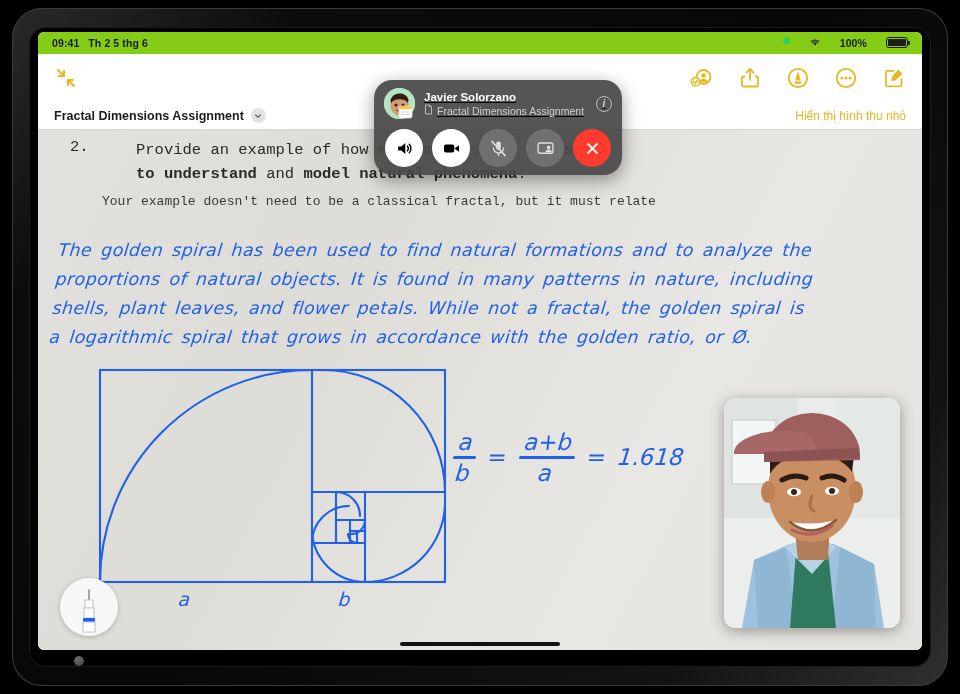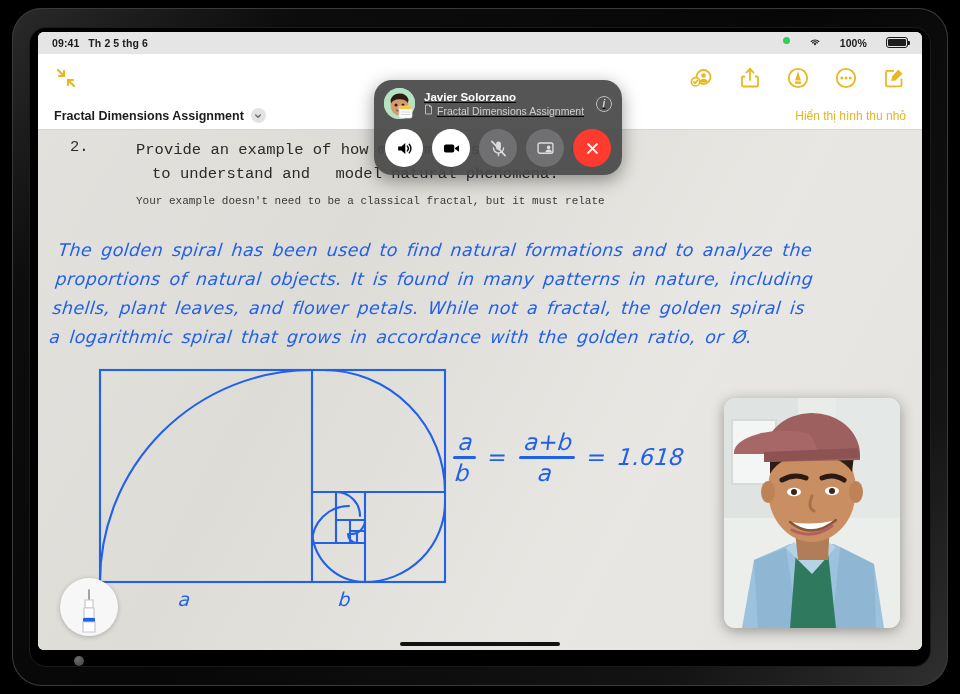--- a/index.html
+++ b/index.html
@@ -43,21 +43,21 @@
   .screen {
     position:absolute; left:38px; top:32px; width:884px; height:618px;
     border-radius:6px; overflow:hidden;
     background:#ffffff;
   }
 
   
   .statusbar {
     position:absolute; left:0; top:0; width:100%; height:22px;
     display:flex; align-items:center; justify-content:space-between;
-    padding:4px 14px; background:#e5e5e5;
+    padding:4px 14px; background:#84cc16;
     font-size:10.5px; font-weight:600; color:#1c1c1e;
     letter-spacing:.1px;
   }
   .sb-left { display:flex; align-items:center; gap:9px; }
   .sb-right { display:flex; gap:19px; }
   .greendot { width:7px; height:7px; border-radius:50%; background:#30d158; }
   .wifi-ic { width:12px; height:10px; position:relative; }
   .battery {
     width:22px; height:10.5px; border:1.3px solid #1c1c1e; border-radius:3px;
     position:relative; padding:1px;
@@ -106,24 +106,24 @@
   .qblock { position:absolute; left:20px; top:8px; width:740px; }
   .qrow { display:flex; }
   .qnum {
     font-family:"Liberation Mono", monospace; font-size:15.5px; color:#2b2b2b;
     width:78px; flex:none; padding-left:12px;
   }
   .qtext {
     font-family:"Liberation Mono", monospace; font-size:15.5px; color:#2b2b2b;
     line-height:24px;
   }
-  .qtext b { font-weight:400;margin-left:16px; }
+  .qtext b { font-weight:700; }
   .qsub {
-    font-family:"Liberation Mono", monospace; font-size:11px; color:#3a3a3a;
-    line-height:19px; margin-top:6px; margin-left:78px;
+    font-family:"Liberation Mono", monospace; font-size:13px; color:#3a3a3a;
+    line-height:19px; margin-top:6px; margin-left:44px;
   }
 
   
   .hand {
     position:absolute; left:16px; top:106px; width:790px;
     font-family:"DejaVu Sans", sans-serif;
     font-style:italic; font-size:17.5px; line-height:29px;
     color:#2160e8; letter-spacing:.4px;
     transform:skewX(-6deg);
     word-spacing:3px;

